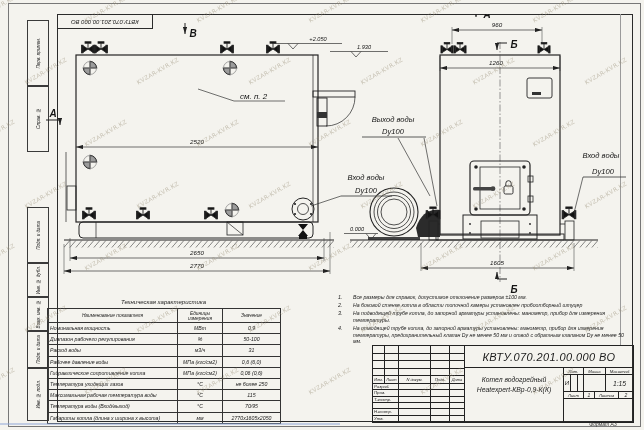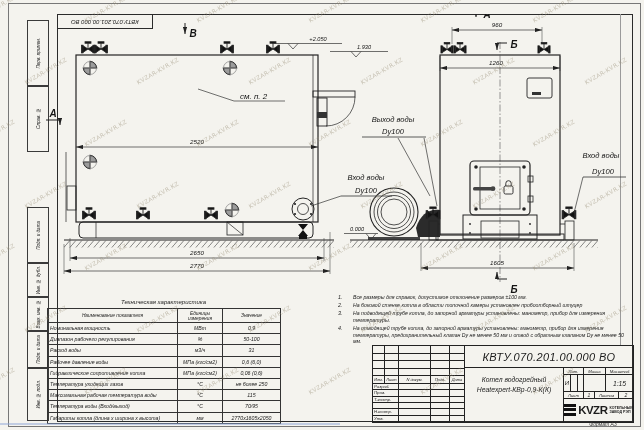--- a/index.html
+++ b/index.html
@@ -447,28 +447,20 @@
         <div class="rc" style="width:6.5px"></div>
         <div class="rc" style="width:22px"></div>
         <div class="rc" style="width:27px;font-size:6.8px">1:15</div>
       </div>
       <div class="r-row" style="height:7px">
         <div class="rc" style="width:20px">Лист</div>
         <div class="rc" style="width:11px;font-size:5px">1</div>
         <div class="rc" style="width:24px">Листов</div>
         <div class="rc" style="width:14px;font-size:5px">2</div>
       </div>
-      <div class="r-logo">
-        <div class="lglyph"></div>
-        <span class="kvzr">KVZR</span>
-        <div class="brandcol">
-          <span>КОТЕЛЬНЫЙ</span>
-          <span>ЗАВОД РЭП</span>
-        </div>
-      </div>
     </div>
   </div>
 
   <div class="abs format">
     <span>Формат</span>
     <span>А3</span>
   </div>
 
   <div class="abs blue-artifact"></div>
   <div class="abs wm-layer">

